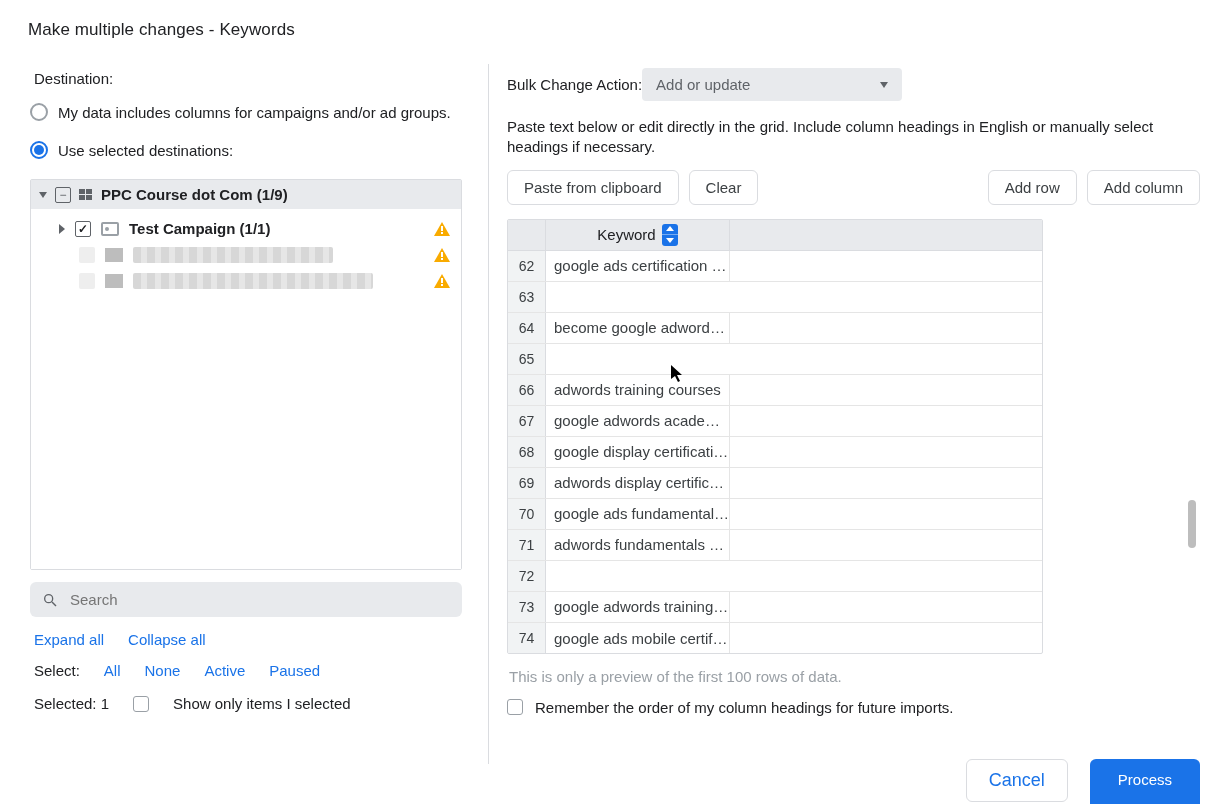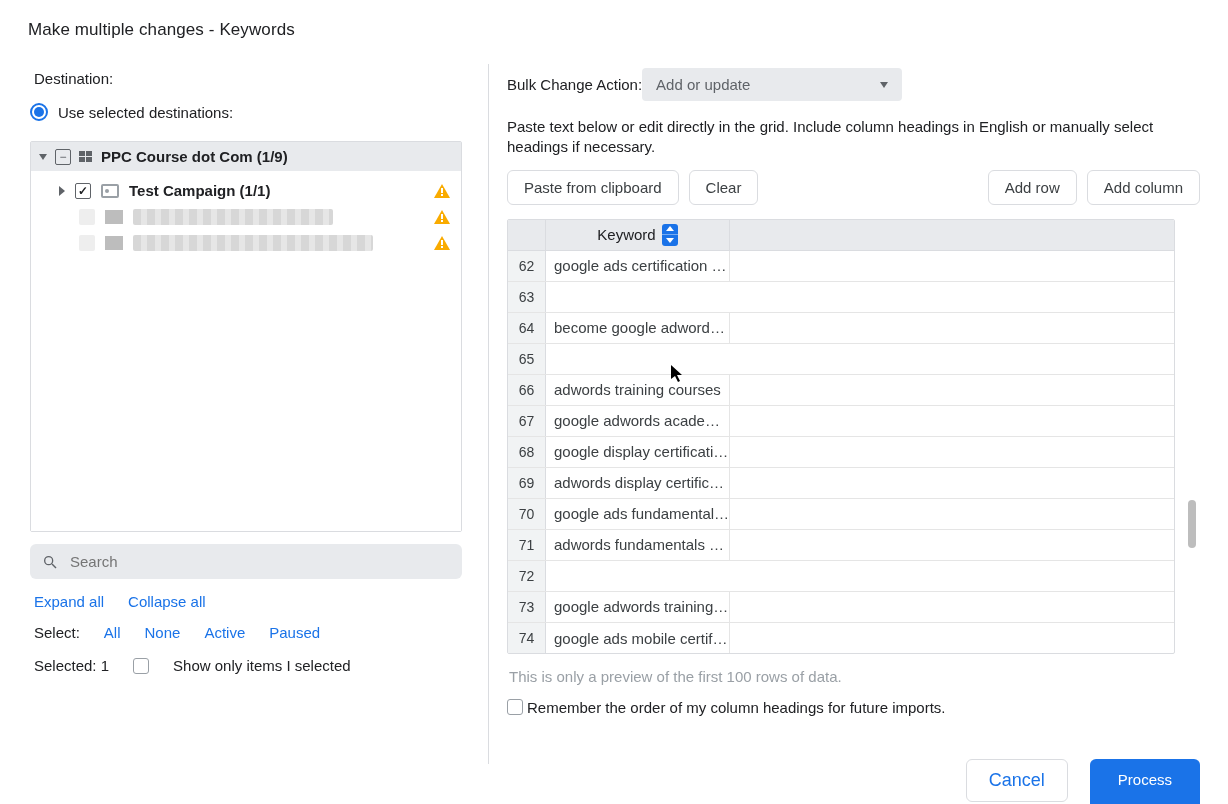--- a/index.html
+++ b/index.html
@@ -49,58 +49,62 @@
   .plain-chk { width:16px; height:16px; border:1.5px solid #9aa0a6; border-radius:3px; display:inline-block; }
 
   
   .bca-row { display:flex; align-items:center; margin-top:4px; }
   .dropdown { background:#e8eaed; border-radius:4px; padding:8px 14px; display:flex; align-items:center; gap:130px; color:#5f6368; font-size:15px; cursor:pointer;}
   .instr { margin:16px 0 12px; font-size:15px; line-height:1.35; max-width:660px;}
   .toolbar { display:flex; gap:10px; align-items:center; margin-bottom:14px;}
   .toolbar .spacer { flex:1;}
   .btn { border:1px solid #dadce0; background:#fff; border-radius:6px; padding:8px 16px; font-size:15px; color:#3c4043; cursor:pointer;}
 
-  .grid { border:1px solid #dadce0; border-radius:2px; width:668px; overflow:hidden;}
+  .grid { border:1px solid #dadce0; border-radius:2px; width:536px; overflow:hidden;}
   .grid-header { display:flex; background:#e8eaed; border-bottom:1px solid #dadce0; }
   .gh-num { width:38px; height:30px; border-right:1px solid #dadce0;}
   .gh-cell { width:184px; display:flex; align-items:center; justify-content:center; gap:6px; font-size:15px; border-right:1px solid #dadce0; position:relative;}
   .stepper { width:16px; height:22px; background:#1a73e8; border-radius:3px; display:flex; flex-direction:column; overflow:hidden;}
   .stepper div { flex:1; display:flex; align-items:center; justify-content:center;}
   .stepper .up { border-bottom:1px solid rgba(255,255,255,.4);}
   .ar-up { width:0;height:0;border-left:4px solid transparent;border-right:4px solid transparent;border-bottom:5px solid #fff;}
   .ar-dn { width:0;height:0;border-left:4px solid transparent;border-right:4px solid transparent;border-top:5px solid #fff;}
   .gh-rest { flex:1; }
   .grid-body { max-height:402px; overflow:hidden;}
   .grow { display:flex; border-bottom:1px solid #e5e5e5; height:31px; align-items:stretch;}
   .grow:last-child { border-bottom:none;}
   .gnum { width:38px; background:#f1f3f4; border-right:1px solid #dadce0; display:flex; align-items:center; justify-content:center; font-size:14px; font-weight:500; color:#3c4043;}
   .gval { width:184px; border-right:1px solid #e5e5e5; padding:0 8px; display:flex; align-items:center; font-size:15px; color:#3c4043; overflow:hidden; white-space:nowrap; text-overflow:ellipsis;}
   .gfill { flex:1; }
 
   .preview-note { color:#9aa0a6; font-size:15px; margin:14px 0 14px 2px;}
-  .remember-row { display:flex; align-items:center; gap:4px; font-size:15px; margin-left:0;}
+  .remember-row { display:flex; align-items:center; gap:12px; font-size:15px; margin-left:0;}
 
   .footer { position:absolute; right:28px; bottom:0; display:flex; gap:22px; align-items:flex-start;}
   .btn-cancel { border:1px solid #dadce0; background:#fff; color:#1a73e8; border-radius:6px; padding:10px 22px; font-size:18px; font-weight:500; cursor:pointer;}
   .btn-process { background:#1a73e8; color:#fff; border:none; border-radius:6px 6px 0 0; padding:12px 28px 16px; font-size:15px; font-weight:500; cursor:pointer;}
 
   .scrollthumb { position:absolute; right:32px; top:500px; width:8px; height:48px; background:#bdbdbd; border-radius:4px;}
   .cursor { position:absolute; left:670px; top:364px; pointer-events:none;}
 </style>
 </head>
 <body>
 
 <div class="wrap">
   <div class="title">Make multiple changes - Keywords</div>
 
   <div class="columns">
 
     <div class="col-left">
       <div class="section-label">Destination:</div>
 
+      <div class="radio-row">
+        <span class="radio"></span>
+        <span>My data includes columns for campaigns and/or ad groups.</span>
+      </div>
 
       <div class="radio-row">
         <span class="radio checked"></span>
         <span>Use selected destinations:</span>
       </div>
 
       <div class="tree">
         <div class="tree-header">
           <span class="tri"></span>
           <span class="minus-box">−</span>

